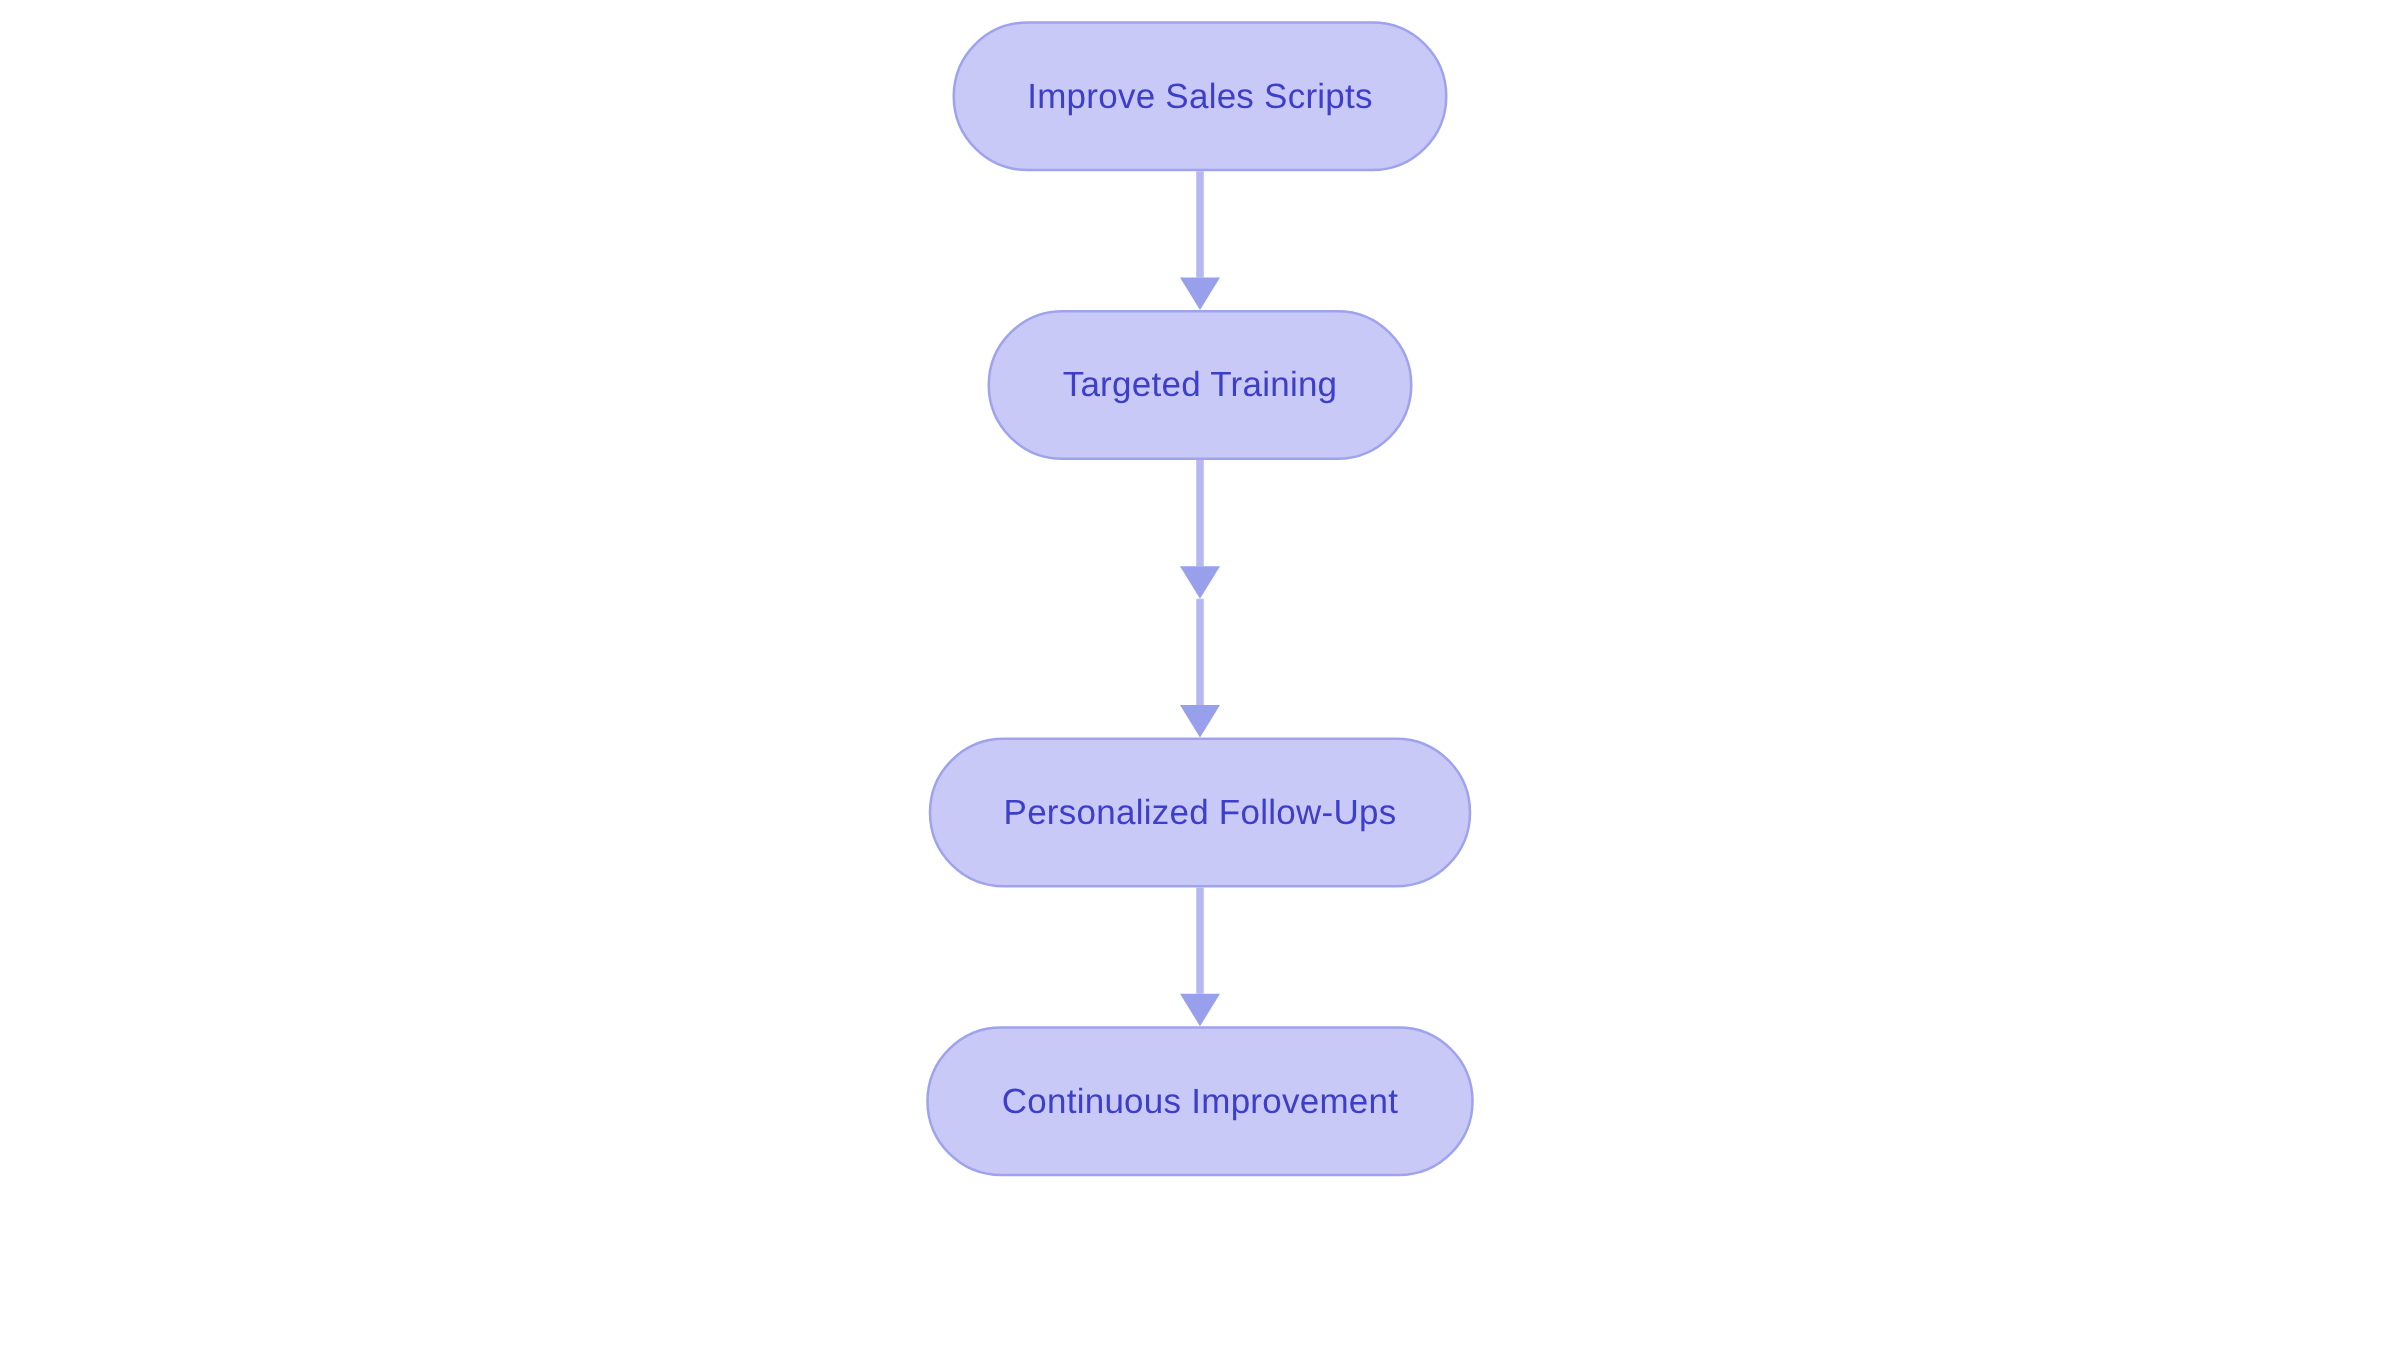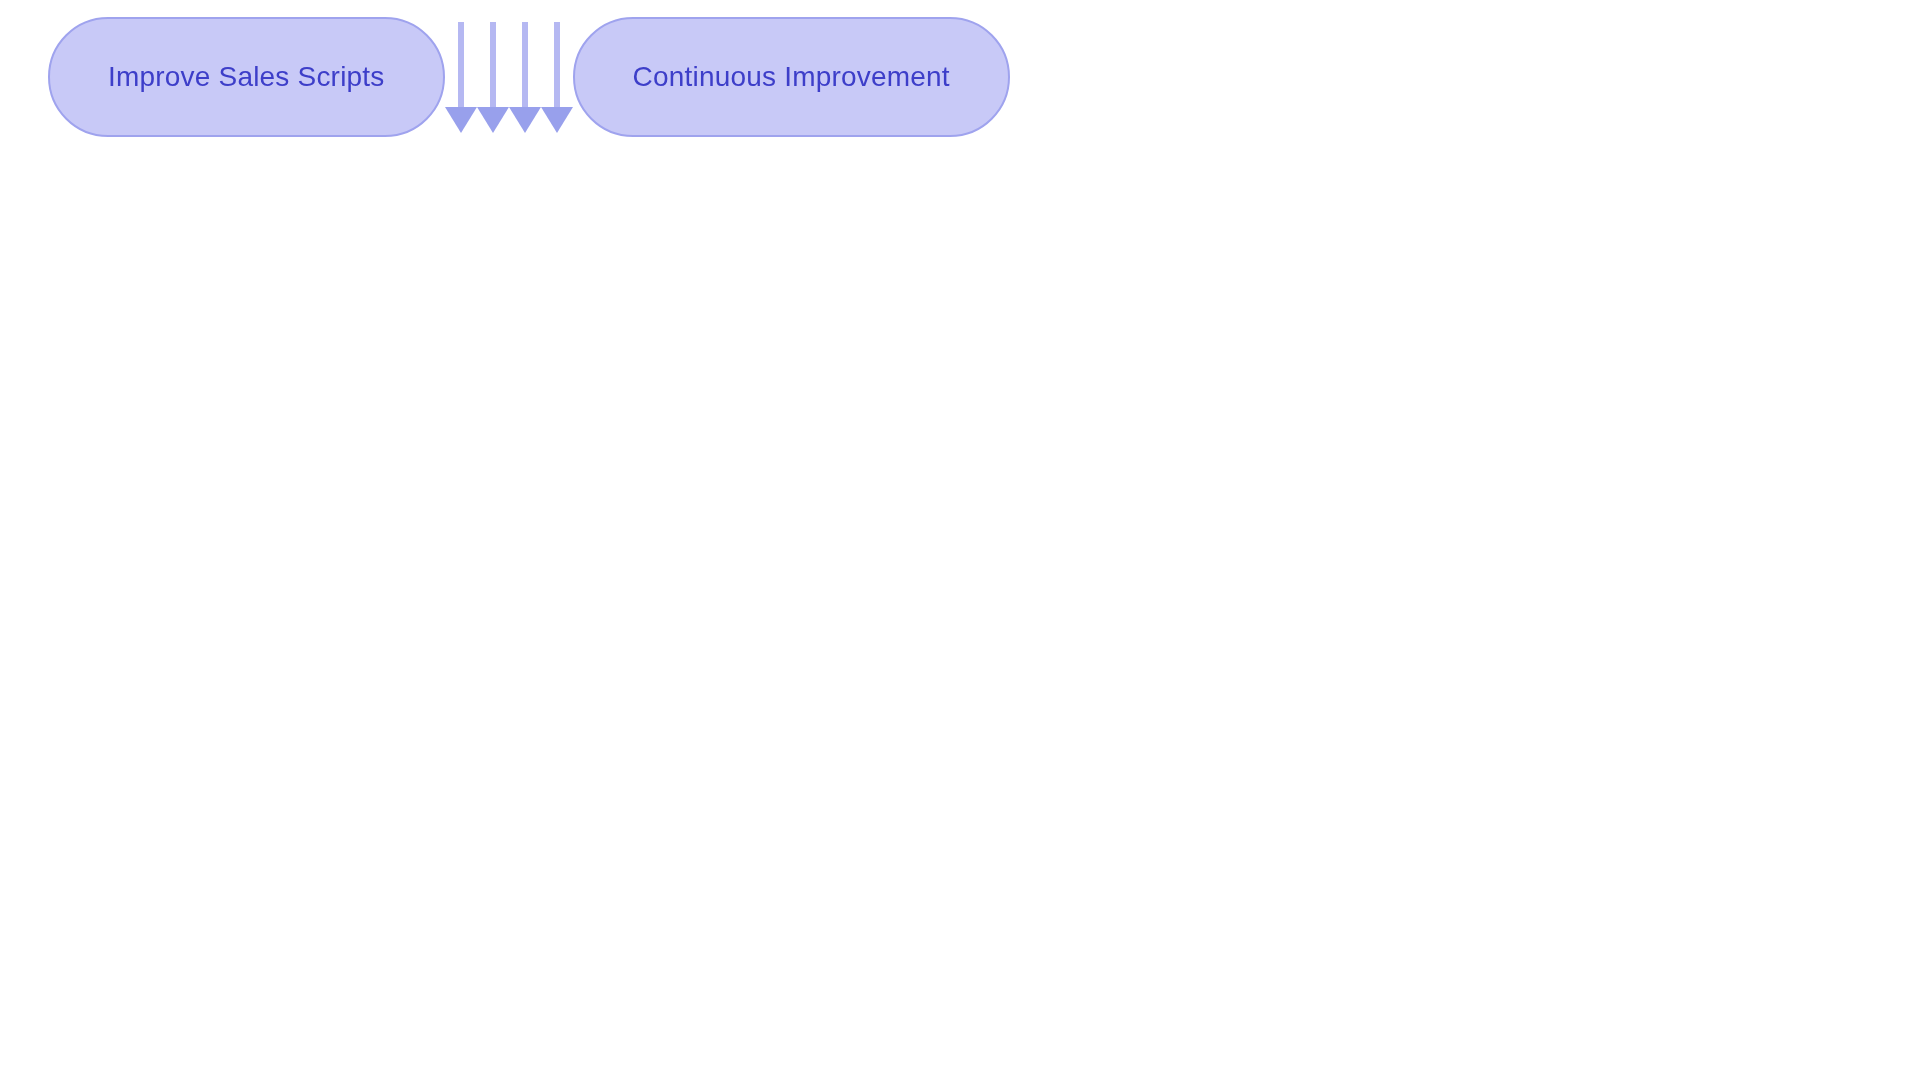--- a/index.html
+++ b/index.html
@@ -18,23 +18,22 @@
     height: 1083px;
     background: #ffffff;
   }
 
   .flow {
     position: absolute;
     left: 0;
     top: 17px;
     width: 1920px;
     display: flex;
-    flex-direction: row;
+    flex-direction: column;
     align-items: center;
-    padding-left: 48px;
   }
 
   .node {
     height: 120px;
     min-width: 320px;
     padding: 0 58px;
     display: flex;
     align-items: center;
     justify-content: center;
     background: #c8c9f7;
@@ -76,32 +75,38 @@
 
     <div class="node">
       <span>Improve Sales Scripts</span>
     </div>
 
     <div class="arrow">
       <div class="shaft"></div>
       <div class="head"></div>
     </div>
 
+    <div class="node">
+      <span>Targeted Training</span>
+    </div>
 
     <div class="arrow">
       <div class="shaft"></div>
       <div class="head"></div>
     </div>
 
 
     <div class="arrow">
       <div class="shaft"></div>
       <div class="head"></div>
     </div>
 
+    <div class="node">
+      <span>Personalized Follow-Ups</span>
+    </div>
 
     <div class="arrow">
       <div class="shaft"></div>
       <div class="head"></div>
     </div>
 
     <div class="node">
       <span>Continuous Improvement</span>
     </div>
 

